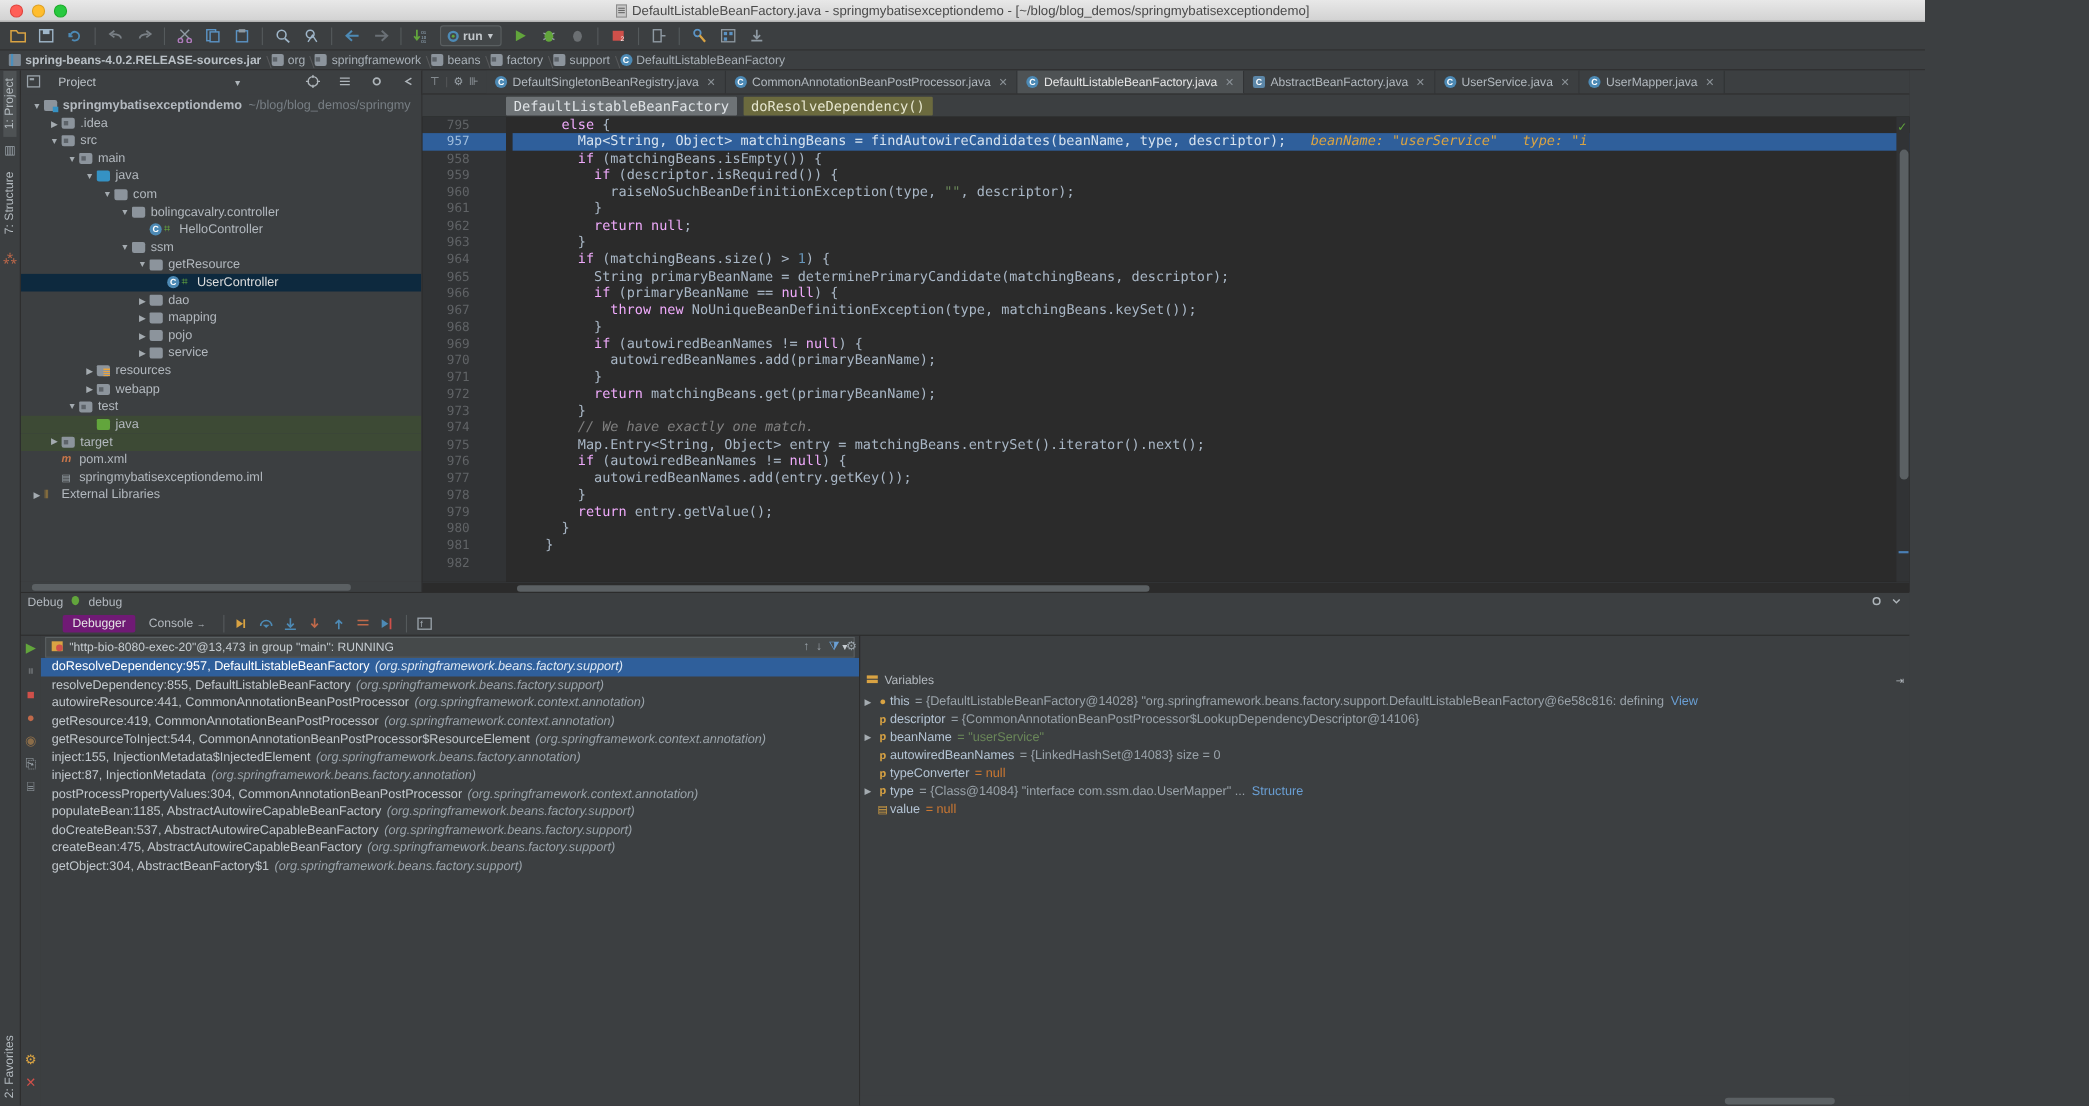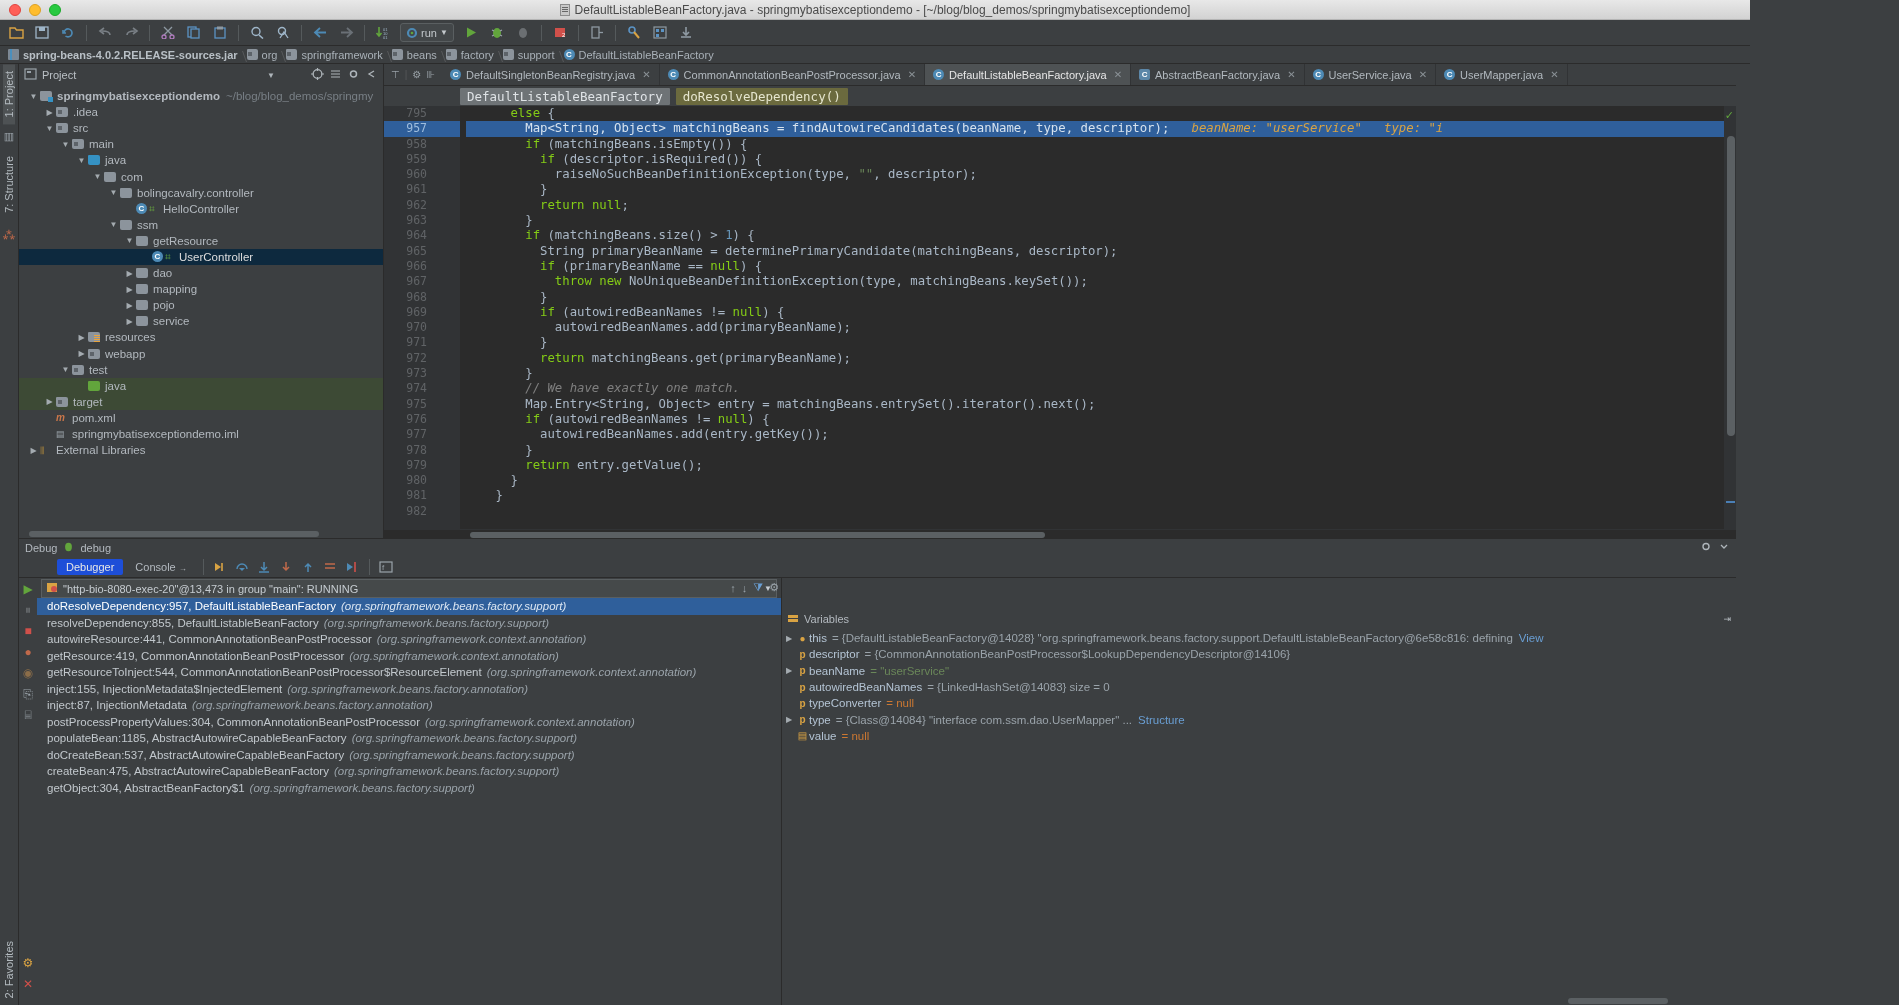--- a/index.html
+++ b/index.html
@@ -24,21 +24,21 @@
 
   
   .toolbar { height:26px; background:#3c3f41; border-bottom:1px solid #2b2b2b;
     display:flex; align-items:center; gap:2px; padding:0 4px; flex:none; }
   .tb { width:24px; height:22px; display:flex; align-items:center; justify-content:center;
     font-size:13px; color:#b5bcc2; border-radius:2px; }
   .tb svg{display:block;}
   .sep { width:1px; height:16px; background:#555a5c; margin:0 4px; }
   .runbox { display:flex; align-items:center; gap:3px; height:19px; padding:0 5px;
     border:1px solid #5a5f61; border-radius:3px; background:#434749; margin:0 3px;}
-  .runbox span{font-size:11px;color:#c3c8cc;}
+  .runbox span{font-size:11px;color:#c3c8cc;font-weight:bold;}
 
   
   .navbar { height:18px; background:#3c3f41; border-bottom:1px solid #2b2b2b;
     display:flex; align-items:center; font-size:11px; color:#a9b1b8; padding-left:6px; flex:none;}
   .crumb{display:flex;align-items:center;gap:4px;padding:0 7px 0 2px;position:relative;}
   .crumb:after{content:"";position:absolute;right:0;top:2px;width:7px;height:11px;
     border-right:1px solid #57595b;transform:skewX(20deg);}
   .crumb.last:after{display:none;}
   .crumb b{font-weight:bold;color:#b9c0c6;}
   .ico-jar,.ico-fold,.ico-cls{display:inline-block;width:11px;height:11px;flex:none;}
@@ -56,21 +56,21 @@
   .leftstrip{width:19px;background:#3c3f41;border-right:1px solid #2b2b2b;
     display:flex;flex-direction:column;align-items:center;flex:none;}
   .vtab{writing-mode:vertical-rl;transform:rotate(180deg);font-size:11px;color:#b4bbc0;
     padding:7px 0;white-space:nowrap;}
   .vtab.sel{background:#4e5254;}
   .stripico{margin:6px 0;font-size:11px;color:#9aa3aa;}
 
   
   .project{width:365px;background:#3c3f41;display:flex;flex-direction:column;flex:none;
     border-right:1px solid #2b2b2b;}
-  .proj-head{height:22px;display:flex;align-items:center;gap:5px;padding:0 5px;
+  .proj-head{height:22px;display:flex;align-items:center;gap:16px;padding:0 5px;
     font-size:11px;color:#bbc1c6;flex:none;}
   .proj-head .ttl{flex:1;}
   .proj-head .chev{font-size:8px;color:#aeb5ba;}
   .tree{flex:1;overflow:hidden;background:#3c3f41;padding-top:2px;font-size:11.5px;color:#b3b9bf;}
   .row{height:16.1px;display:flex;align-items:center;white-space:nowrap;padding-right:4px;}
   .row.sel{background:#0d293e;color:#ddd;}
   .row.hl{background:#3d4a35;}
   .arrow{width:13px;text-align:center;font-size:8px;color:#a4abb0;flex:none;}
   .n-ico{width:13px;height:12px;margin-right:4px;flex:none;display:inline-block;position:relative;}
   .f-grey{background:#8c949c;border-radius:1px 2px 2px 2px;width:12px;height:10px;}
@@ -114,40 +114,40 @@
   .bcbar .seg.m{background:#6b6a3e;color:#e6e6cf;}
 
   .codewrap{flex:1;display:flex;min-height:0;position:relative;background:#2b2b2b;overflow:hidden;}
   .gutter{width:76px;flex:none;background:#313335;position:relative;}
   .gutter .ln{height:15.3px;text-align:right;padding-right:33px;color:#606366;
     font-family:"DejaVu Sans Mono",monospace;font-size:11.5px;line-height:15.3px;}
   .gutter .ln.cur{background:#2f5f9b;color:#9fbddd;}
   .codearea{flex:1;position:relative;overflow:hidden;min-width:0;}
   pre.code{font-family:"DejaVu Sans Mono",monospace;font-size:12.3px;line-height:15.3px;
     color:#a9b7c6;margin:0;white-space:pre;padding-left:6px;}
-  .kw{color:#84cc16;} .str{color:#6a8759;} .num{color:#6897bb;}
+  .kw{color:#f0abfc;} .str{color:#6a8759;} .num{color:#6897bb;}
   .cmt{color:#808080;font-style:italic;}
   .hint{color:#d9a343;font-style:italic;font-family:"DejaVu Sans Mono",monospace;font-size:12.3px;}
   .codehscroll{height:9px;background:#2b2b2b;flex:none;position:relative;border-top:1px solid #313335;}
   .codehscroll i{position:absolute;left:86px;top:2px;width:575px;height:6px;background:#5b6063;border-radius:3px;}
   .markers{position:absolute;right:0;top:0;width:12px;bottom:0;background:#313335;}
   .mk-ok{position:absolute;right:2px;top:3px;color:#62a53c;font-size:11px;}
   .mk-line{position:absolute;right:1px;width:9px;height:2px;}
   .vscrollthumb{position:absolute;right:1px;width:8px;background:#5b6063;border-radius:4px;}
 
   
   .debugwrap{height:467px;flex:none;display:flex;flex-direction:column;background:#3c3f41;
     border-top:1px solid #2b2b2b;}
   .dbg-title{height:17px;display:flex;align-items:center;gap:6px;padding:0 6px;font-size:11px;
     color:#b3b9bf;flex:none;}
   .dbg-title .spacer{flex:1;}
   .dbg-tabs{height:22px;display:flex;align-items:center;gap:3px;padding-left:38px;flex:none;
     border-bottom:1px solid #2b2b2b;}
   .dtab{font-size:11px;color:#b3b9bf;padding:2px 9px;border-radius:2px;}
-  .dtab.active{background:#1d4ed8;color:#e6e6e6;}
+  .dtab.active{background:#701a75;color:#e6e6e6;}
   .dtoolico{width:19px;height:17px;display:flex;align-items:center;justify-content:center;
     color:#9aa3aa;font-size:11px;}
   .dbg-body{flex:1;display:flex;min-height:0;}
   .dbg-left{width:18px;background:#3c3f41;display:flex;flex-direction:column;align-items:center;
     gap:9px;padding-top:5px;flex:none;}
   .dbg-left div{font-size:12px;line-height:12px;}
   .frames{width:745px;display:flex;flex-direction:column;flex:none;
     border-right:1px solid #2b2b2b;background:#3c3f41;min-width:0;}
   .panel-head{height:18px;display:flex;align-items:center;gap:5px;padding:0 5px;
     font-size:11px;color:#b3b9bf;flex:none;}

